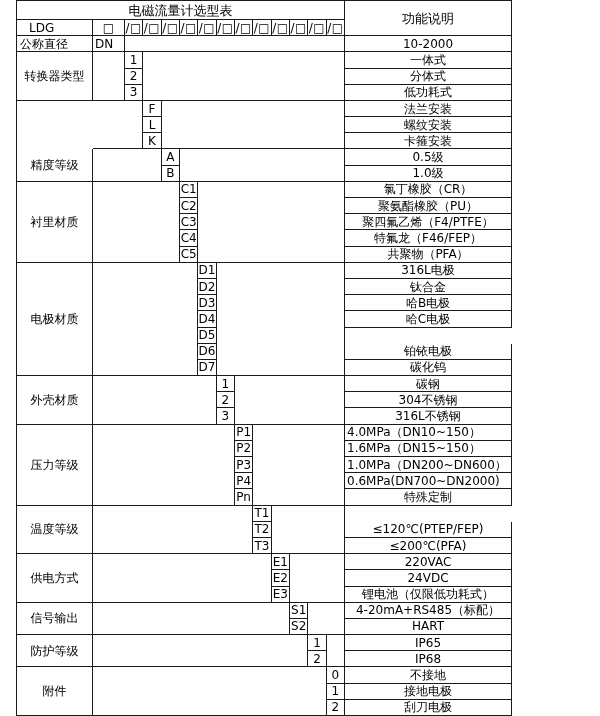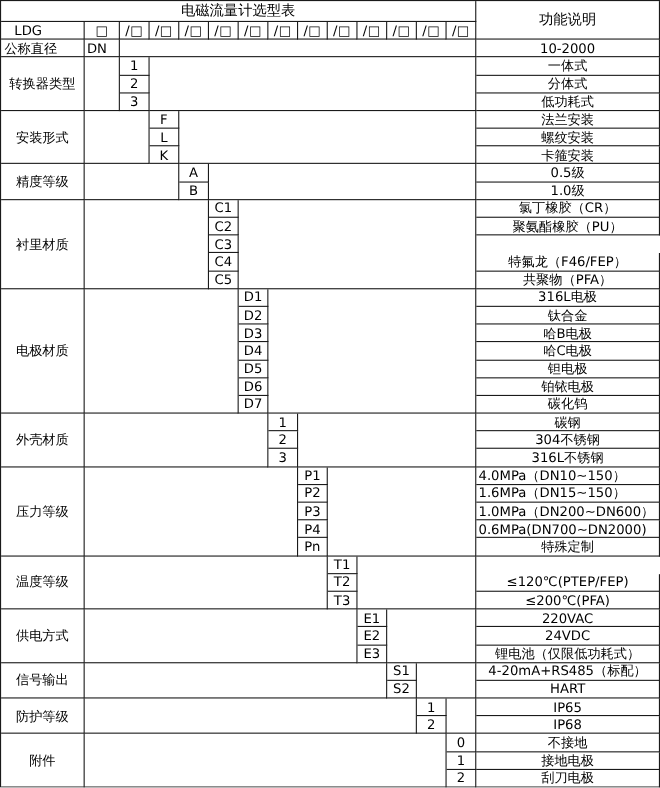--- a/index.html
+++ b/index.html
@@ -2,21 +2,21 @@
 <html><head>
 <meta charset="utf-8">
 <style>
   * { margin:0; padding:0; box-sizing:border-box; }
   html,body { background:#fff; }
   body {
     width:600px; height:716px; position:relative;
     font-family:"DejaVu Sans", sans-serif; color:#000;
   }
   .grid {
-    position:absolute; top:0; left:0; width:600px; height:716px;
+    position:absolute; top:0; left:16px; width:496px; height:716px;
     display:grid;
     grid-template-columns: 76px 32px repeat(12, 1fr) 167px;
     grid-template-rows: 19px repeat(43, 1fr);
     border-top:1px solid #1a1a1a; border-left:1px solid #1a1a1a;
     background:#fff;
   }
   .cell {
     display:flex; align-items:center; justify-content:center;
     border-right:1px solid #1a1a1a; border-bottom:1px solid #1a1a1a;
     font-size:12px; line-height:1; white-space:nowrap; overflow:hidden;
@@ -58,21 +58,20 @@
     <div class="cell slot" style="grid-area: 2 / 14 / 3 / 15;">/□</div>
     <div class="cell label" style="grid-area: 4 / 1 / 7 / 2;">转换器类型</div>
     <div class="cell" style="grid-area: 4 / 2 / 7 / 3;"></div>
     <div class="cell code" style="grid-area: 4 / 3 / 5 / 4;">1</div>
     <div class="cell desc" style="grid-area: 4 / 15 / 5 / 16;">一体式</div>
     <div class="cell code" style="grid-area: 5 / 3 / 6 / 4;">2</div>
     <div class="cell desc" style="grid-area: 5 / 15 / 6 / 16;">分体式</div>
     <div class="cell code" style="grid-area: 6 / 3 / 7 / 4;">3</div>
     <div class="cell desc" style="grid-area: 6 / 15 / 7 / 16;">低功耗式</div>
     <div class="cell" style="grid-area: 4 / 4 / 7 / 15;"></div>
-    <div class="cell label" style="grid-area: 7 / 1 / 10 / 2;">安装形式</div>
     <div class="cell" style="grid-area: 7 / 2 / 10 / 4;"></div>
     <div class="cell code" style="grid-area: 7 / 4 / 8 / 5;">F</div>
     <div class="cell desc" style="grid-area: 7 / 15 / 8 / 16;">法兰安装</div>
     <div class="cell code" style="grid-area: 8 / 4 / 9 / 5;">L</div>
     <div class="cell desc" style="grid-area: 8 / 15 / 9 / 16;">螺纹安装</div>
     <div class="cell code" style="grid-area: 9 / 4 / 10 / 5;">K</div>
     <div class="cell desc" style="grid-area: 9 / 15 / 10 / 16;">卡箍安装</div>
     <div class="cell" style="grid-area: 7 / 5 / 10 / 15;"></div>
     <div class="cell label" style="grid-area: 10 / 1 / 12 / 2;">精度等级</div>
     <div class="cell" style="grid-area: 10 / 2 / 12 / 5;"></div>
@@ -81,37 +80,37 @@
     <div class="cell code" style="grid-area: 11 / 5 / 12 / 6;">B</div>
     <div class="cell desc" style="grid-area: 11 / 15 / 12 / 16;">1.0级</div>
     <div class="cell" style="grid-area: 10 / 6 / 12 / 15;"></div>
     <div class="cell label" style="grid-area: 12 / 1 / 17 / 2;">衬里材质</div>
     <div class="cell" style="grid-area: 12 / 2 / 17 / 6;"></div>
     <div class="cell code" style="grid-area: 12 / 6 / 13 / 7;">C1</div>
     <div class="cell desc" style="grid-area: 12 / 15 / 13 / 16;">氯丁橡胶（CR）</div>
     <div class="cell code" style="grid-area: 13 / 6 / 14 / 7;">C2</div>
     <div class="cell desc" style="grid-area: 13 / 15 / 14 / 16;">聚氨酯橡胶（PU）</div>
     <div class="cell code" style="grid-area: 14 / 6 / 15 / 7;">C3</div>
+    <div class="cell desc" style="grid-area: 14 / 15 / 15 / 16;">聚四氟乙烯（F4/PTFE）</div>
     <div class="cell code" style="grid-area: 15 / 6 / 16 / 7;">C4</div>
     <div class="cell desc" style="grid-area: 15 / 15 / 16 / 16;">特氟龙（F46/FEP）</div>
     <div class="cell code" style="grid-area: 16 / 6 / 17 / 7;">C5</div>
     <div class="cell desc" style="grid-area: 16 / 15 / 17 / 16;">共聚物（PFA）</div>
     <div class="cell" style="grid-area: 12 / 7 / 17 / 15;"></div>
     <div class="cell label" style="grid-area: 17 / 1 / 24 / 2;">电极材质</div>
     <div class="cell" style="grid-area: 17 / 2 / 24 / 7;"></div>
     <div class="cell code" style="grid-area: 17 / 7 / 18 / 8;">D1</div>
     <div class="cell desc" style="grid-area: 17 / 15 / 18 / 16;">316L电极</div>
     <div class="cell code" style="grid-area: 18 / 7 / 19 / 8;">D2</div>
     <div class="cell desc" style="grid-area: 18 / 15 / 19 / 16;">钛合金</div>
     <div class="cell code" style="grid-area: 19 / 7 / 20 / 8;">D3</div>
     <div class="cell desc" style="grid-area: 19 / 15 / 20 / 16;">哈B电极</div>
     <div class="cell code" style="grid-area: 20 / 7 / 21 / 8;">D4</div>
     <div class="cell desc" style="grid-area: 20 / 15 / 21 / 16;">哈C电极</div>
     <div class="cell code" style="grid-area: 21 / 7 / 22 / 8; text-align: right;">D5</div>
-    <div class="cell desc" style="grid-area: 21 / 15 / 22 / 16;">钽电极</div>
     <div class="cell code" style="grid-area: 22 / 7 / 23 / 8;">D6</div>
     <div class="cell desc" style="grid-area: 22 / 15 / 23 / 16;">铂铱电极</div>
     <div class="cell code" style="grid-area: 23 / 7 / 24 / 8;">D7</div>
     <div class="cell desc" style="grid-area: 23 / 15 / 24 / 16;">碳化钨</div>
     <div class="cell" style="grid-area: 17 / 8 / 24 / 15;"></div>
     <div class="cell label" style="grid-area: 24 / 1 / 27 / 2;">外壳材质</div>
     <div class="cell" style="grid-area: 24 / 2 / 27 / 8;"></div>
     <div class="cell code" style="grid-area: 24 / 8 / 25 / 9;">1</div>
     <div class="cell desc" style="grid-area: 24 / 15 / 25 / 16;">碳钢</div>
     <div class="cell code" style="grid-area: 25 / 8 / 26 / 9;">2</div>

